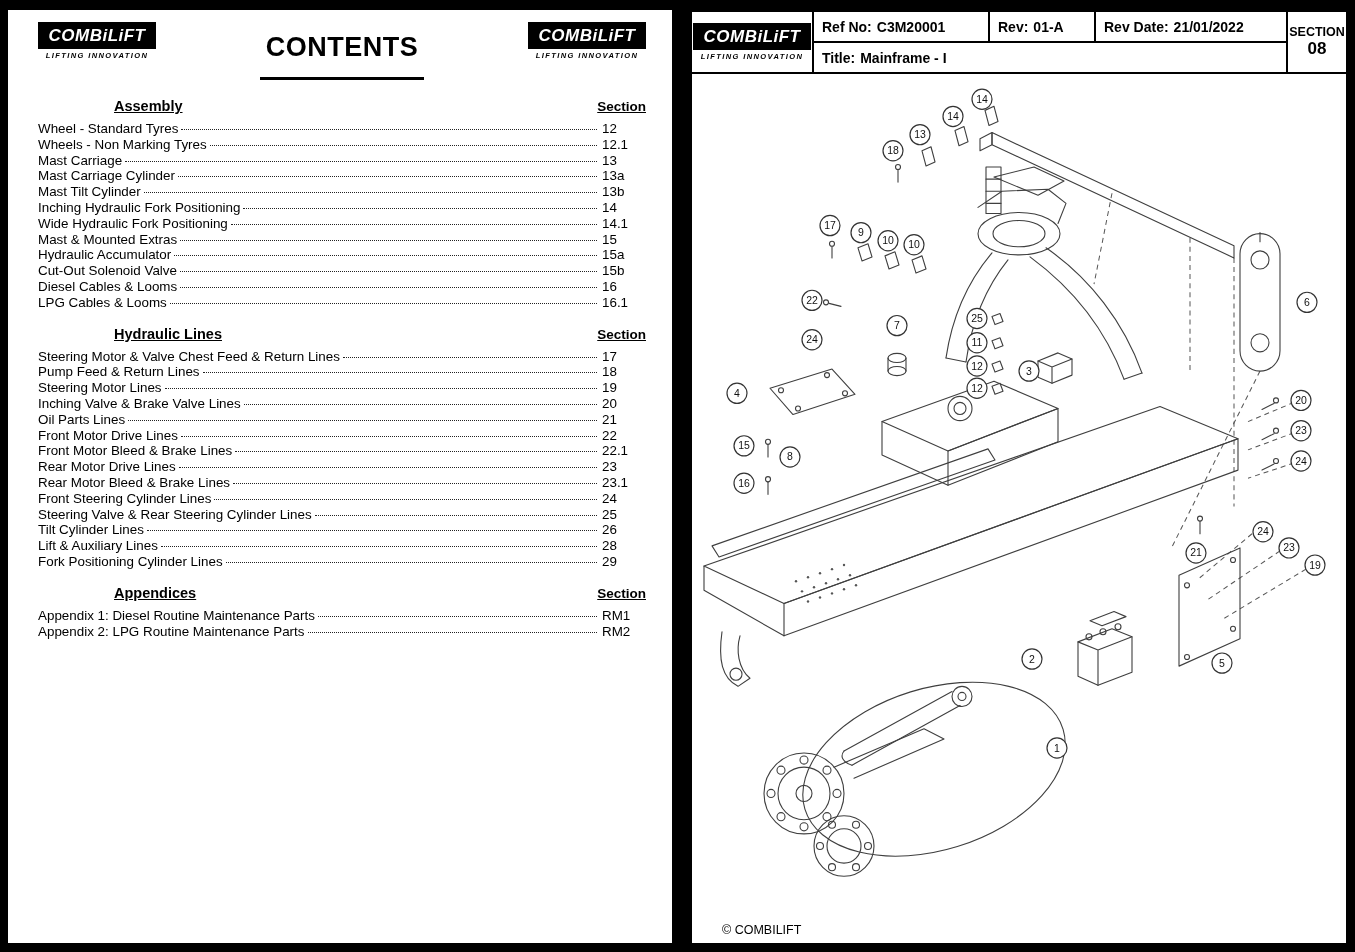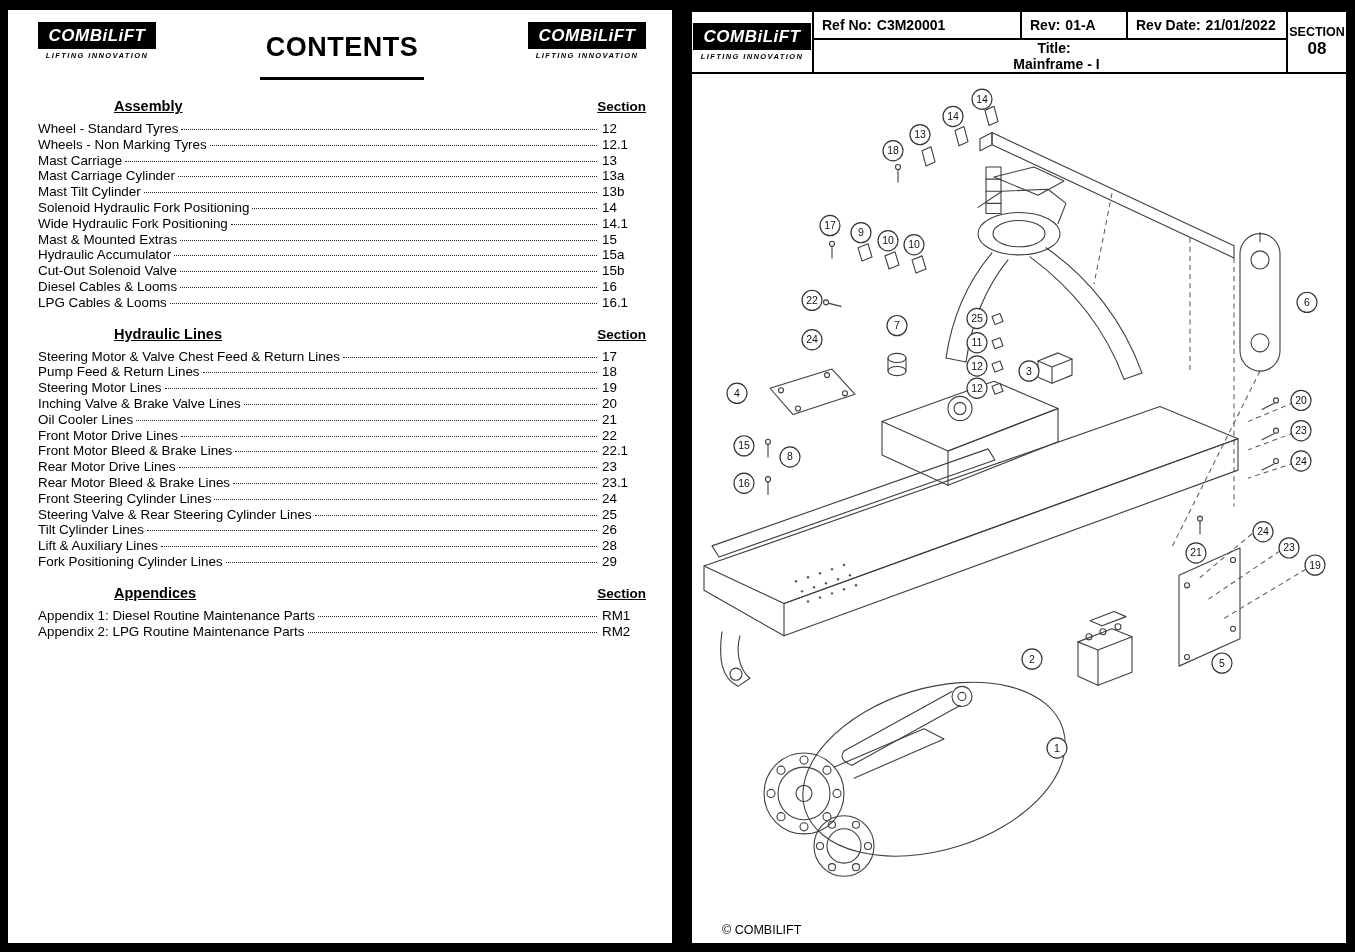--- a/index.html
+++ b/index.html
@@ -35,24 +35,24 @@
   .toc-num { width:46px; text-align:left; padding-left:2px; }
 
   
   .rp-header { display:flex; border-bottom:2px solid #000; height:62px; flex:0 0 auto; }
   .rp-logo-cell { width:122px; border-right:2px solid #000; display:flex; align-items:center; justify-content:center; }
   .rp-mid { flex:1; display:flex; flex-direction:column; min-width:0; }
   .rp-row1 { display:flex; border-bottom:2px solid #000; flex:1; }
   .rp-row2 { flex:1; display:flex; align-items:center; padding-left:8px; }
   .rp-cell { display:flex; align-items:center; padding-left:8px; font-weight:bold; font-size:14px; white-space:nowrap; }
   .rp-cell span + span { margin-left:5px; }
-  .cell-ref { width:208px; border-right:2px solid #000; }
+  .cell-ref { width:176px; border-right:2px solid #000; }
   .cell-rev { width:106px; border-right:2px solid #000;align-items:center; }
   .cell-revdate { flex:1; }
-  .rp-title-cell { font-weight:bold; font-size:14px;flex-direction:column; }
+  .rp-title-cell { font-weight:bold; font-size:14px; }
   .rp-title-cell span + span { margin-left:5px; }
   .rp-section-cell { width:60px; border-left:2px solid #000; display:flex; flex-direction:column;
                      align-items:center; justify-content:center; font-weight:bold; line-height:1.15; }
   .rp-section-label { font-size:12.5px; }
   .rp-section-num { font-size:17px; }
 
   .rp-diagram { flex:1; position:relative; }
   .rp-diagram svg { position:absolute; inset:0; width:100%; height:100%; }
   .rp-footer { position:absolute; left:28px; bottom:6px; font-size:12.5px; background:#fff; padding:0 2px; }
 </style>
@@ -104,21 +104,21 @@
           <span class="toc-label">Mast Carriage Cylinder</span>
           <span class="toc-dots"></span>
           <span class="toc-num">13a</span>
         </div>
         <div class="toc-row">
           <span class="toc-label">Mast Tilt Cylinder</span>
           <span class="toc-dots"></span>
           <span class="toc-num">13b</span>
         </div>
         <div class="toc-row">
-          <span class="toc-label">Solenoid Hydraulic Fork Positioning</span>
+          <span class="toc-label">Inching Hydraulic Fork Positioning</span>
           <span class="toc-dots"></span>
           <span class="toc-num">14</span>
         </div>
         <div class="toc-row">
           <span class="toc-label">Wide Hydraulic Fork Positioning</span>
           <span class="toc-dots"></span>
           <span class="toc-num">14.1</span>
         </div>
         <div class="toc-row">
           <span class="toc-label">Mast &amp; Mounted Extras</span>
@@ -163,21 +163,21 @@
           <span class="toc-label">Steering Motor Lines</span>
           <span class="toc-dots"></span>
           <span class="toc-num">19</span>
         </div>
         <div class="toc-row">
           <span class="toc-label">Inching Valve &amp; Brake Valve Lines</span>
           <span class="toc-dots"></span>
           <span class="toc-num">20</span>
         </div>
         <div class="toc-row">
-          <span class="toc-label">Oil Cooler Lines</span>
+          <span class="toc-label">Oil Parts Lines</span>
           <span class="toc-dots"></span>
           <span class="toc-num">21</span>
         </div>
         <div class="toc-row">
           <span class="toc-label">Front Motor Drive Lines</span>
           <span class="toc-dots"></span>
           <span class="toc-num">22</span>
         </div>
         <div class="toc-row">
           <span class="toc-label">Front Motor Bleed &amp; Brake Lines</span>

